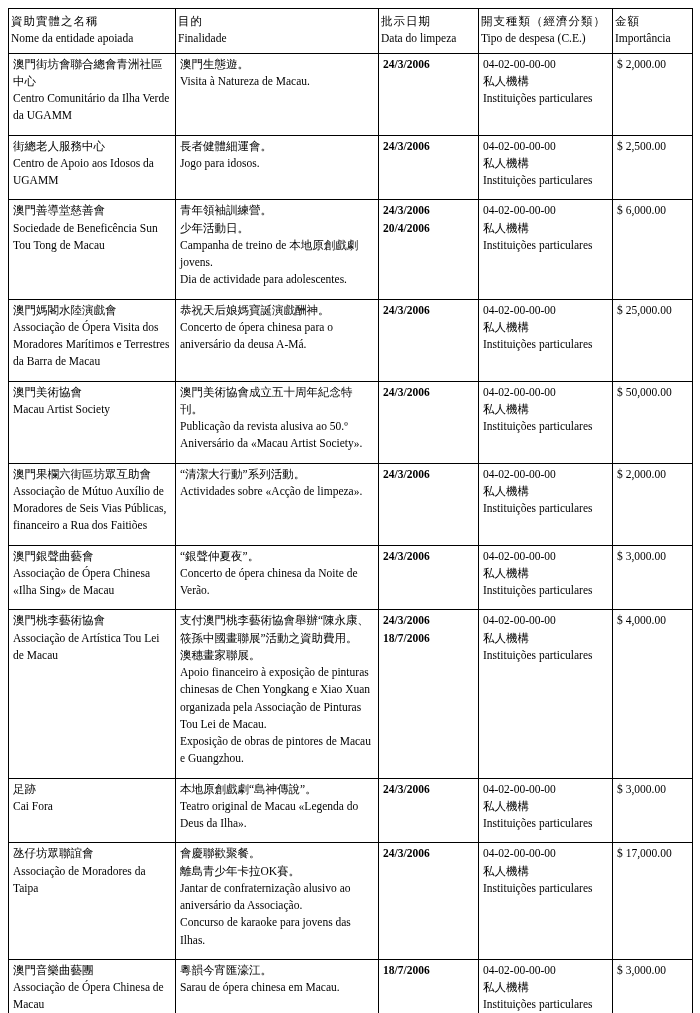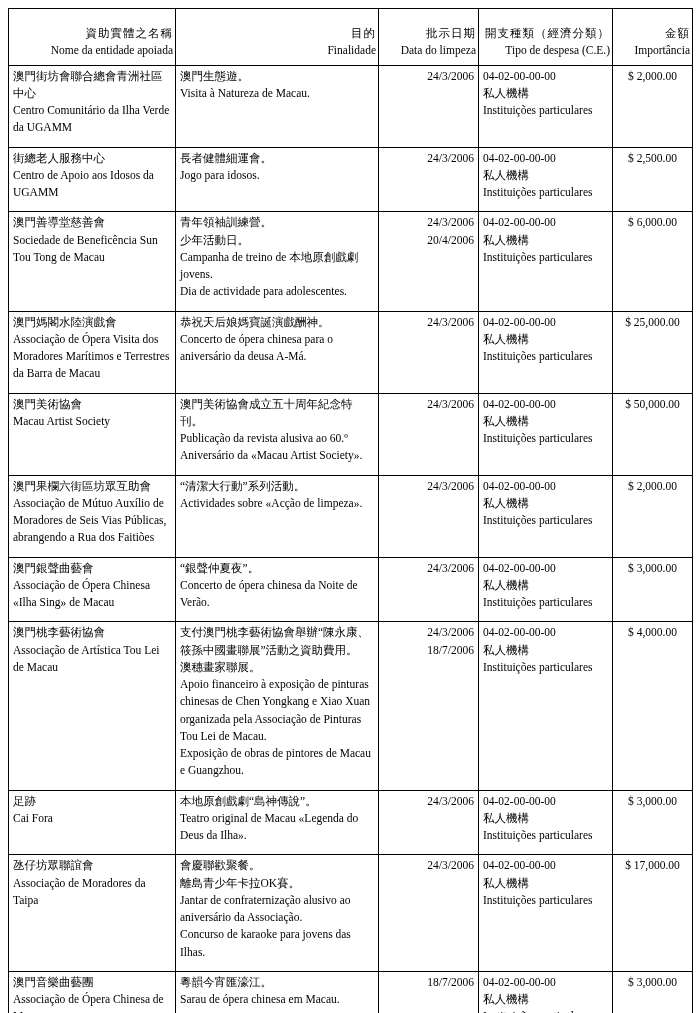--- a/index.html
+++ b/index.html
@@ -19,24 +19,24 @@
     table-layout: fixed;
     width: 684px;
   }
   th, td {
     border: 1px solid #000;
     vertical-align: top;
     padding: 2px 4px 10px 4px;
     font-weight: normal;
     overflow: hidden;
   }
-  th { text-align: right; padding: 16px 2px 5px 2px; }
+  th { text-align: left; padding: 4px 2px 5px 2px; }
   .hzh { letter-spacing: 1px; }
-  .center { text-align: right; }
-  .right  { text-align: center; }
+  .center { text-align: left; font-weight: bold; }
+  .right  { text-align: left; }
   .ln { margin: 0; }
 </style>
 </head>
 <body>
 
 <div class="page">
   <table>
     <colgroup>
       <col style="width:167px">
       <col style="width:203px">
@@ -156,38 +156,38 @@
             <div class="ln">$ 25,000.00</div>
           </td>
         </tr>
         <tr>
           <td>
             <div class="ln">澳門美術協會</div>
             <div class="ln">Macau Artist Society</div>
           </td>
           <td>
             <div class="ln">澳門美術協會成立五十周年紀念特刊。</div>
-            <div class="ln">Publicação da revista alusiva ao 60.º Aniversário da «Macau Artist Society».</div>
+            <div class="ln">Publicação da revista alusiva ao 50.º Aniversário da «Macau Artist Society».</div>
           </td>
           <td class="center">
             <div class="ln">24/3/2006</div>
           </td>
           <td>
             <div class="ln">04-02-00-00-00</div>
             <div class="ln">私人機構</div>
             <div class="ln">Instituições particulares</div>
           </td>
           <td class="right">
             <div class="ln">$ 50,000.00</div>
           </td>
         </tr>
         <tr>
           <td>
             <div class="ln">澳門果欄六街區坊眾互助會</div>
-            <div class="ln">Associação de Mútuo Auxílio de Moradores de Seis Vias Públicas, abrangendo a Rua dos Faitiões</div>
+            <div class="ln">Associação de Mútuo Auxílio de Moradores de Seis Vias Públicas, financeiro a Rua dos Faitiões</div>
           </td>
           <td>
             <div class="ln">“清潔大行動”系列活動。</div>
             <div class="ln">Actividades sobre «Acção de limpeza».</div>
           </td>
           <td class="center">
             <div class="ln">24/3/2006</div>
           </td>
           <td>
             <div class="ln">04-02-00-00-00</div>

